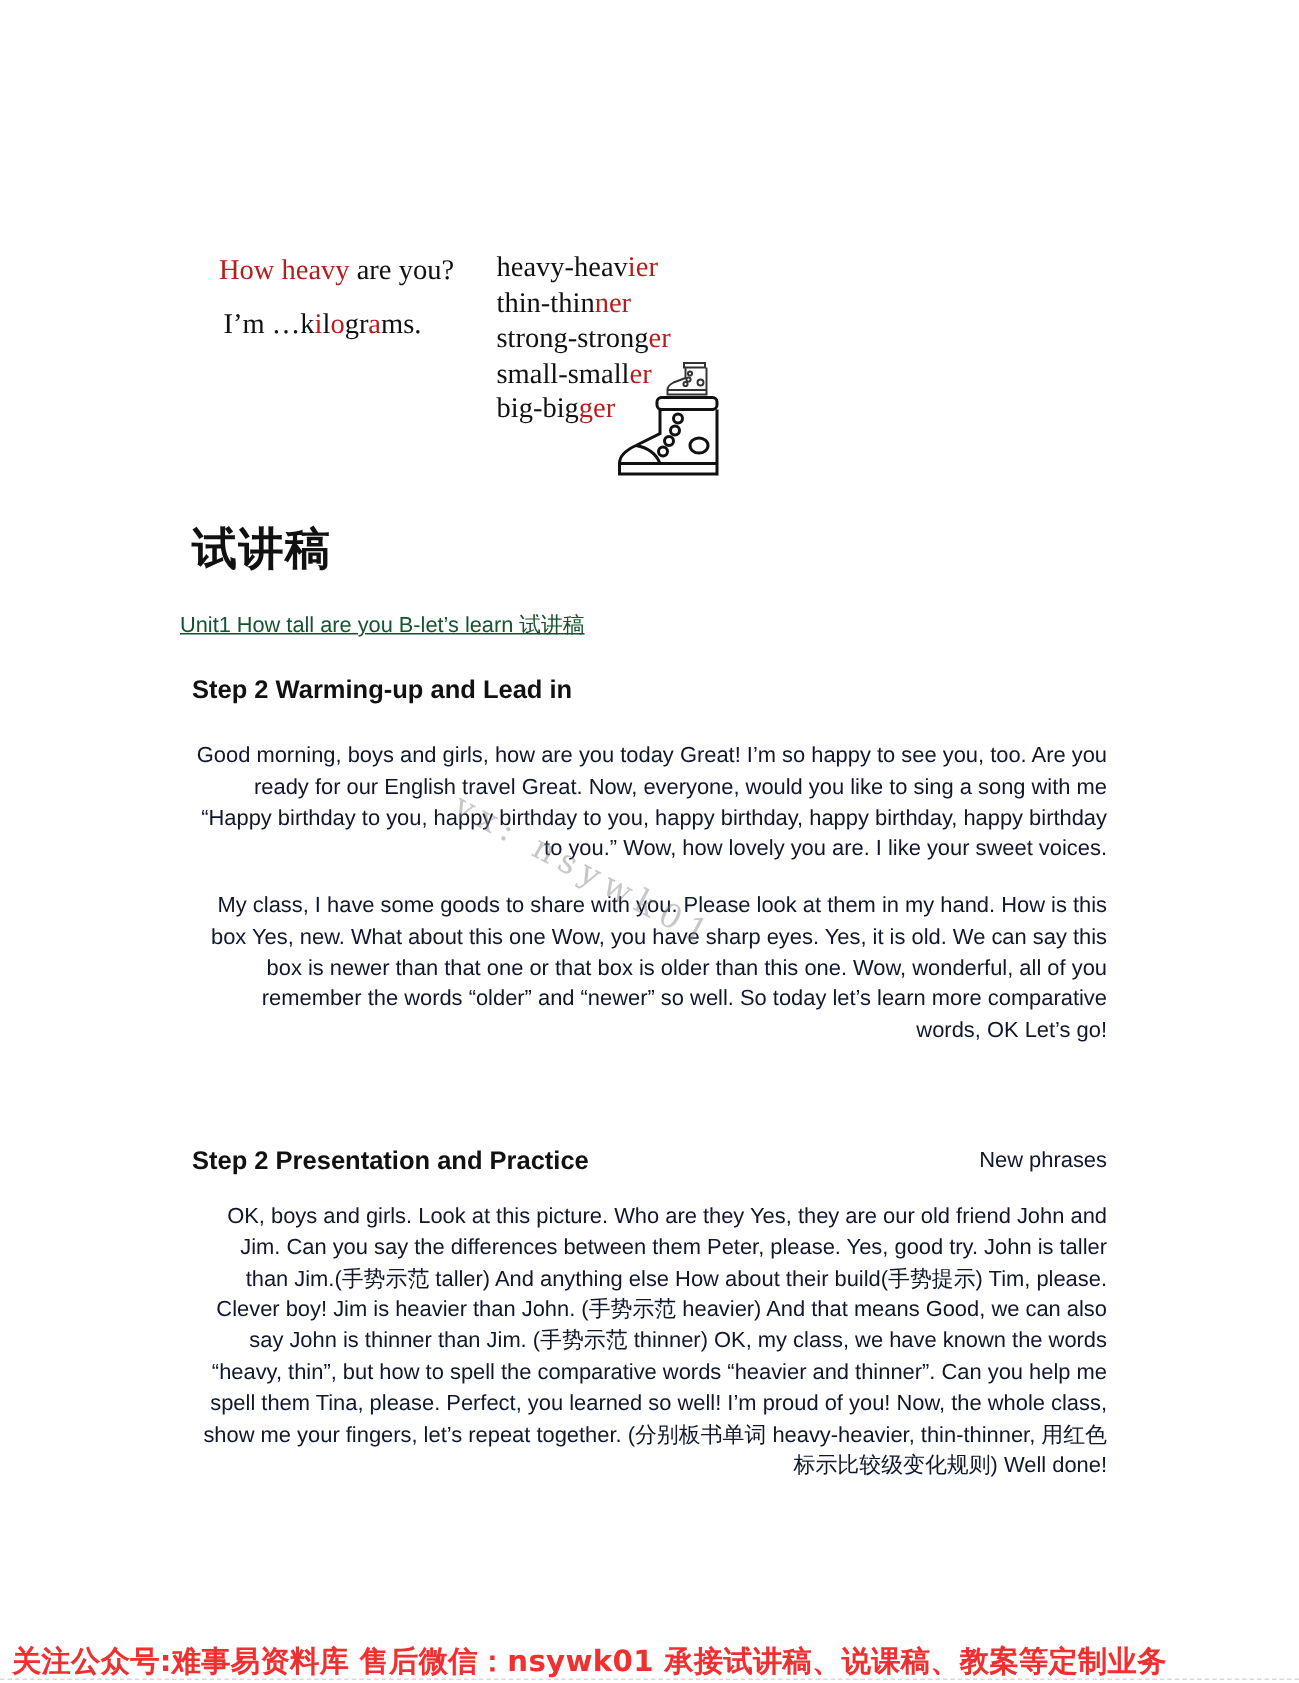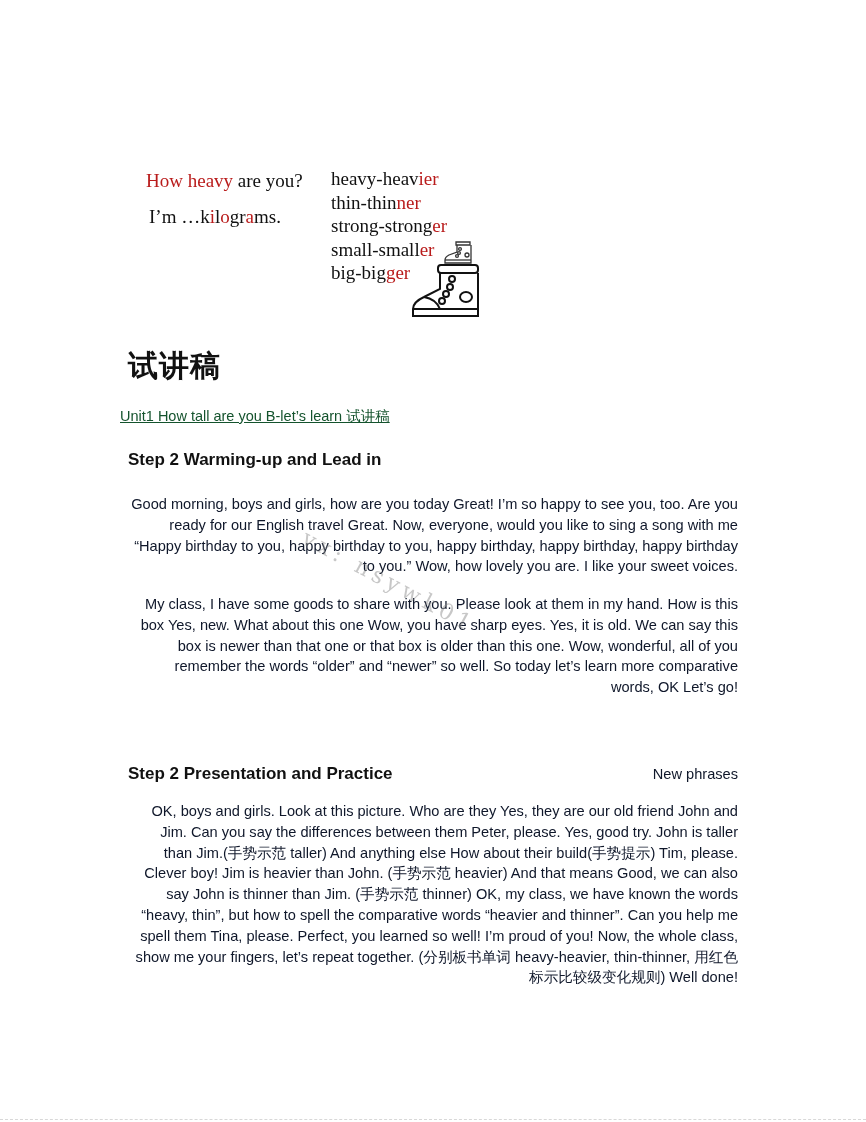--- a/index.html
+++ b/index.html
@@ -89,14 +89,15 @@
 <p class="para para1">Good morning, boys and girls, how are you today Great! I’m so happy to see you, too. Are you ready for our English travel Great. Now, everyone, would you like to sing a song with me “Happy birthday to you, happy birthday to you, happy birthday, happy birthday, happy birthday to you.” Wow, how lovely you are. I like your sweet voices.</p>
 <p class="para para2">My class, I have some goods to share with you. Please look at them in my hand. How is this box Yes, new. What about this one Wow, you have sharp eyes. Yes, it is old. We can say this box is newer than that one or that box is older than this one. Wow, wonderful, all of you remember the words “older” and “newer” so well. So today let’s learn more comparative words, OK Let’s go!</p>
 
 <div class="step step2">Step 2 Presentation and Practice</div>
 <p class="para para3">New phrases</p>
 <p class="para para4">OK, boys and girls. Look at this picture. Who are they Yes, they are our old friend John and Jim. Can you say the differences between them Peter, please. Yes, good try. John is taller than Jim.(手势示范 taller) And anything else How about their build(手势提示) Tim, please. Clever boy! Jim is heavier than John. (手势示范 heavier) And that means Good, we can also say John is thinner than Jim. (手势示范 thinner) OK, my class, we have known the words “heavy, thin”, but how to spell the comparative words “heavier and thinner”. Can you help me spell them Tina, please. Perfect, you learned so well! I’m proud of you! Now, the whole class, show me your fingers, let’s repeat together. (分别板书单词 heavy-heavier, thin-thinner, 用红色标示比较级变化规则) Well done!</p>
 
 <div class="watermark">vx: nsywk01</div>
 
 <div class="footer">
+  <div class="footer-text">关注公众号:难事易资料库  售后微信：nsywk01  承接试讲稿、说课稿、教案等定制业务</div>
   <div class="footer-line"></div>
 </div>
 
 </body></html>

